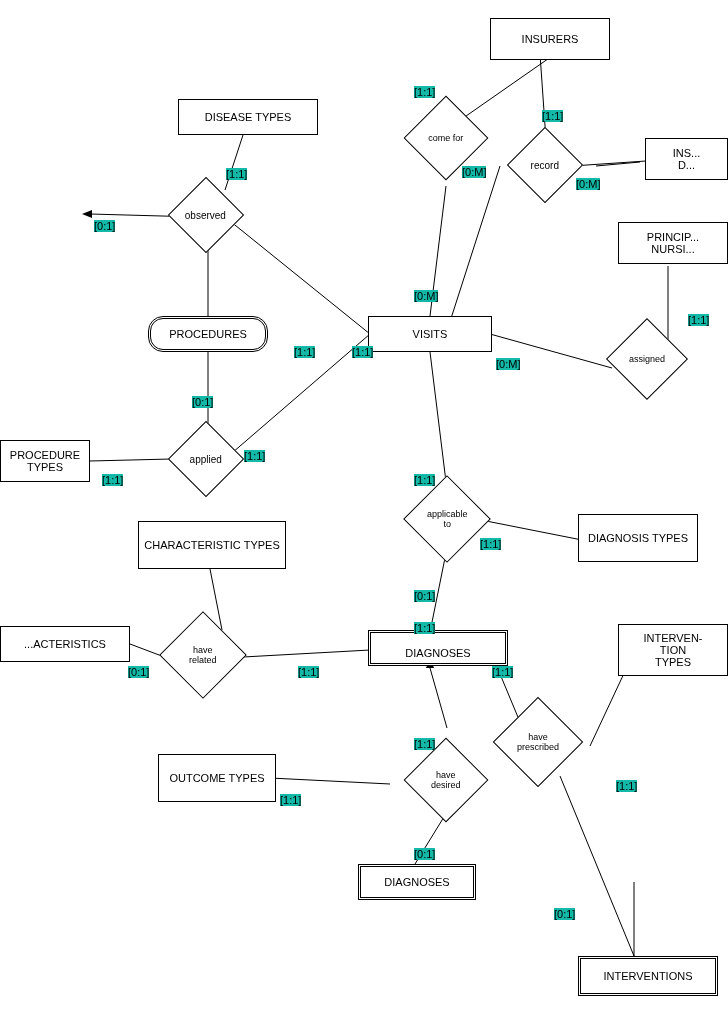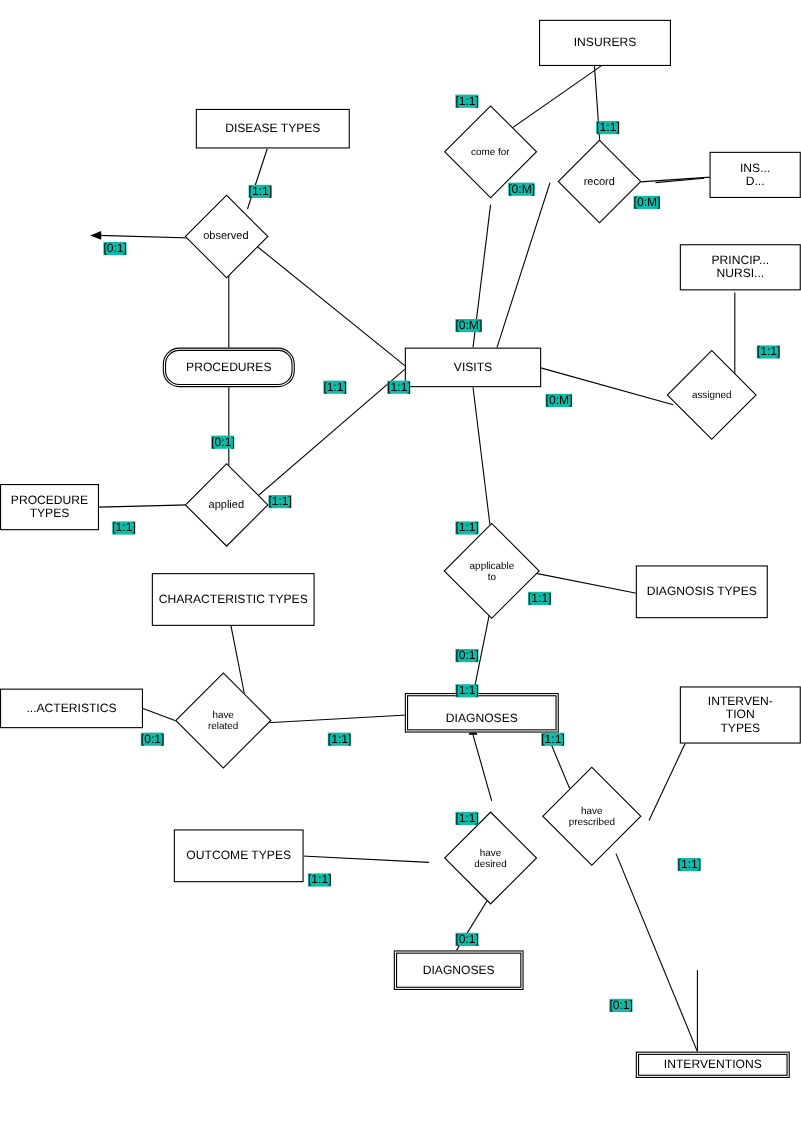--- a/index.html
+++ b/index.html
@@ -184,21 +184,21 @@
 
   <div class="box" style="left:158px;top:754px;width:118px;height:48px;">
     <span>OUTCOME
 TYPES</span>
   </div>
 
   <div class="box double-border" style="left:358px;top:864px;width:118px;height:36px;">
     <span>DIAGNOSES</span>
   </div>
 
-  <div class="box double-border" style="left:578px;top:956px;width:140px;height:24px;">
+  <div class="box double-border" style="left:578px;top:956px;width:140px;height:40px;">
     <span>INTERVENTIONS</span>
   </div>
 
   <div class="box" style="left:618px;top:624px;width:110px;height:52px;">
     <span>INTERVEN-<br>TION<br>TYPES</span>
   </div>
 
   <div class="diamond" style="left:179px;top:188px;width:54px;height:54px;border:1px solid #000;">
     <span class="diamond-label">observed</span>
   </div>

